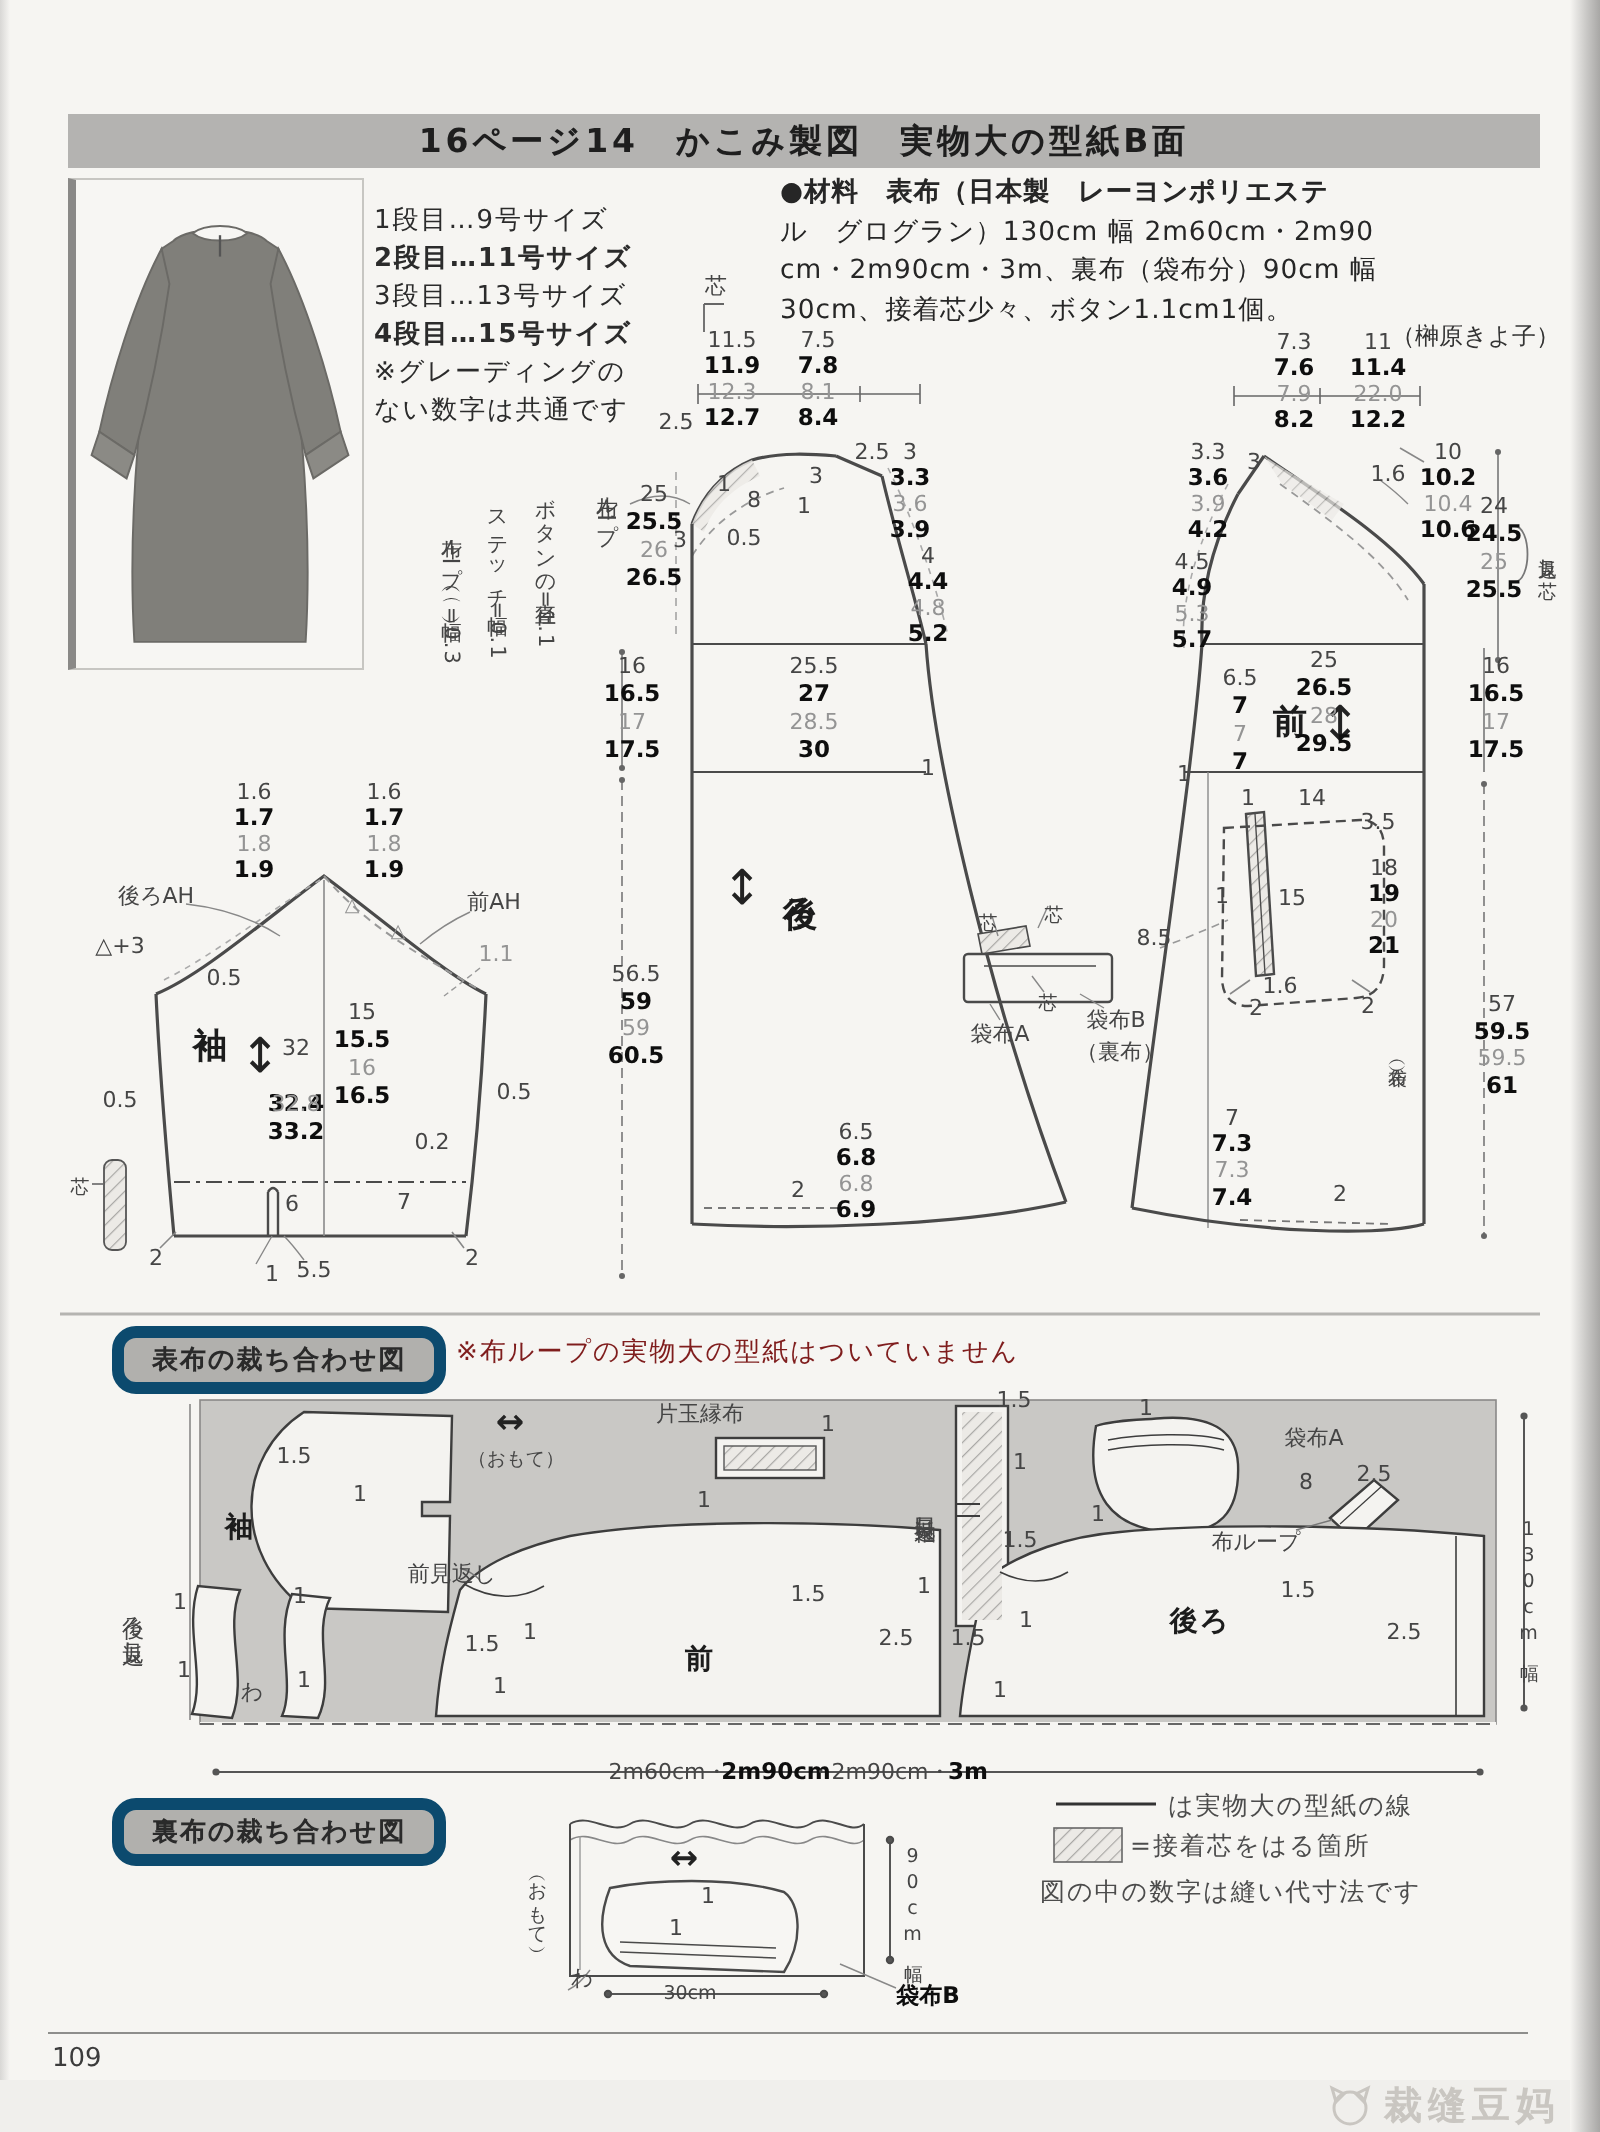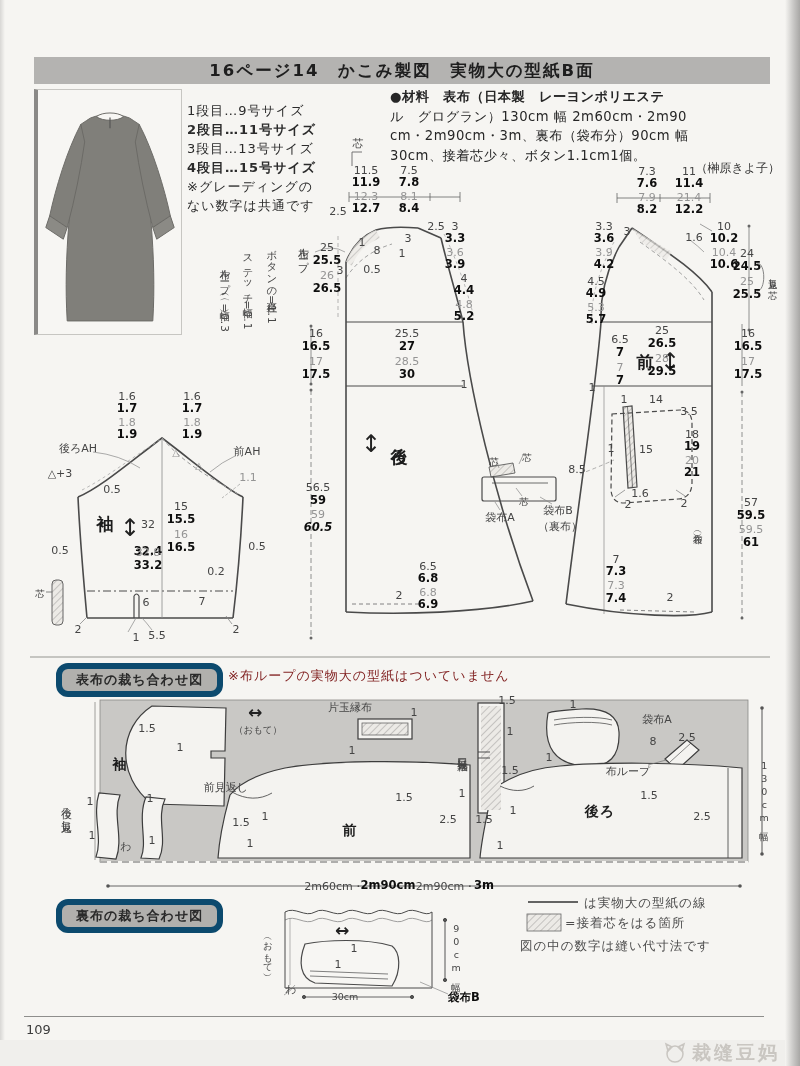--- a/index.html
+++ b/index.html
@@ -274,21 +274,21 @@
       <span class="lbl" style="left: 316px; top: 333px;">16</span>
       <span class="lbl b" style="left: 316px; top: 347px;">16.5</span>
       <span class="lbl g" style="left: 316px; top: 361px;">17</span>
       <span class="lbl b" style="left: 316px; top: 375px;">17.5</span>
       <span class="lbl" style="left: 464px; top: 384px;">1</span>
       <span class="lbl vu n" style="left: 399px; top: 446px;">後ろ</span>
       <span class="lbl ar" style="left: 371px; top: 444px;">↕</span>
       <span class="lbl" style="left: 318px; top: 487px;">56.5</span>
       <span class="lbl b" style="left: 318px; top: 501px;">59</span>
       <span class="lbl g" style="left: 318px; top: 514px;">59</span>
-      <span class="lbl b" style="left: 318px; top: 528px; font-style: italic;">60.5</span>
+      <span class="lbl b" style="left: 318px; top: 528px;">60.5</span>
       <span class="lbl" style="left: 428px; top: 566px;">6.5</span>
       <span class="lbl b" style="left: 428px; top: 579px;">6.8</span>
       <span class="lbl g" style="left: 428px; top: 592px;">6.8</span>
       <span class="lbl b" style="left: 428px; top: 605px;">6.9</span>
       <span class="lbl" style="left: 399px; top: 595px;">2</span>
       <span class="lbl v sm2" style="left: 272px; top: 283px;">ボタンの直径=1.1</span>
       <span class="lbl v sm2" style="left: 248px; top: 289px;">ステッチ幅=0.1</span>
       <span class="lbl v sm2" style="left: 225px; top: 297px;">布ループ（⌒）幅=0.3</span>
       <span class="lbl sm" style="left: 494px; top: 462px;">芯</span>
       <span class="lbl sm" style="left: 527px; top: 458px;">芯</span>
@@ -296,21 +296,21 @@
       <span class="lbl" style="left: 500px; top: 517px;">袋布A</span>
       <span class="lbl" style="left: 558px; top: 510px;">袋布B</span>
       <span class="lbl" style="left: 560px; top: 526px;">（裏布）</span>
       <span class="lbl" style="left: 577px; top: 469px;">8.5</span>
       <span class="lbl" style="left: 647px; top: 171px;">7.3</span>
       <span class="lbl b" style="left: 647px; top: 184px;">7.6</span>
       <span class="lbl g" style="left: 647px; top: 197px;">7.9</span>
       <span class="lbl b" style="left: 647px; top: 210px;">8.2</span>
       <span class="lbl" style="left: 689px; top: 171px;">11</span>
       <span class="lbl b" style="left: 689px; top: 184px;">11.4</span>
-      <span class="lbl g" style="left: 689px; top: 197px;">21.4</span>
+      <span class="lbl g" style="left: 689px; top: 197px;">22.0</span>
       <span class="lbl b" style="left: 689px; top: 210px;">12.2</span>
       <span class="lbl" style="left: 604px; top: 226px;">3.3</span>
       <span class="lbl b" style="left: 604px; top: 239px;">3.6</span>
       <span class="lbl g" style="left: 604px; top: 252px;">3.9</span>
       <span class="lbl b" style="left: 604px; top: 265px;">4.2</span>
       <span class="lbl" style="left: 627px; top: 231px;">3</span>
       <span class="lbl" style="left: 694px; top: 237px;">1.6</span>
       <span class="lbl" style="left: 724px; top: 226px;">10</span>
       <span class="lbl b" style="left: 724px; top: 239px;">10.2</span>
       <span class="lbl g" style="left: 724px; top: 252px;">10.4</span>

